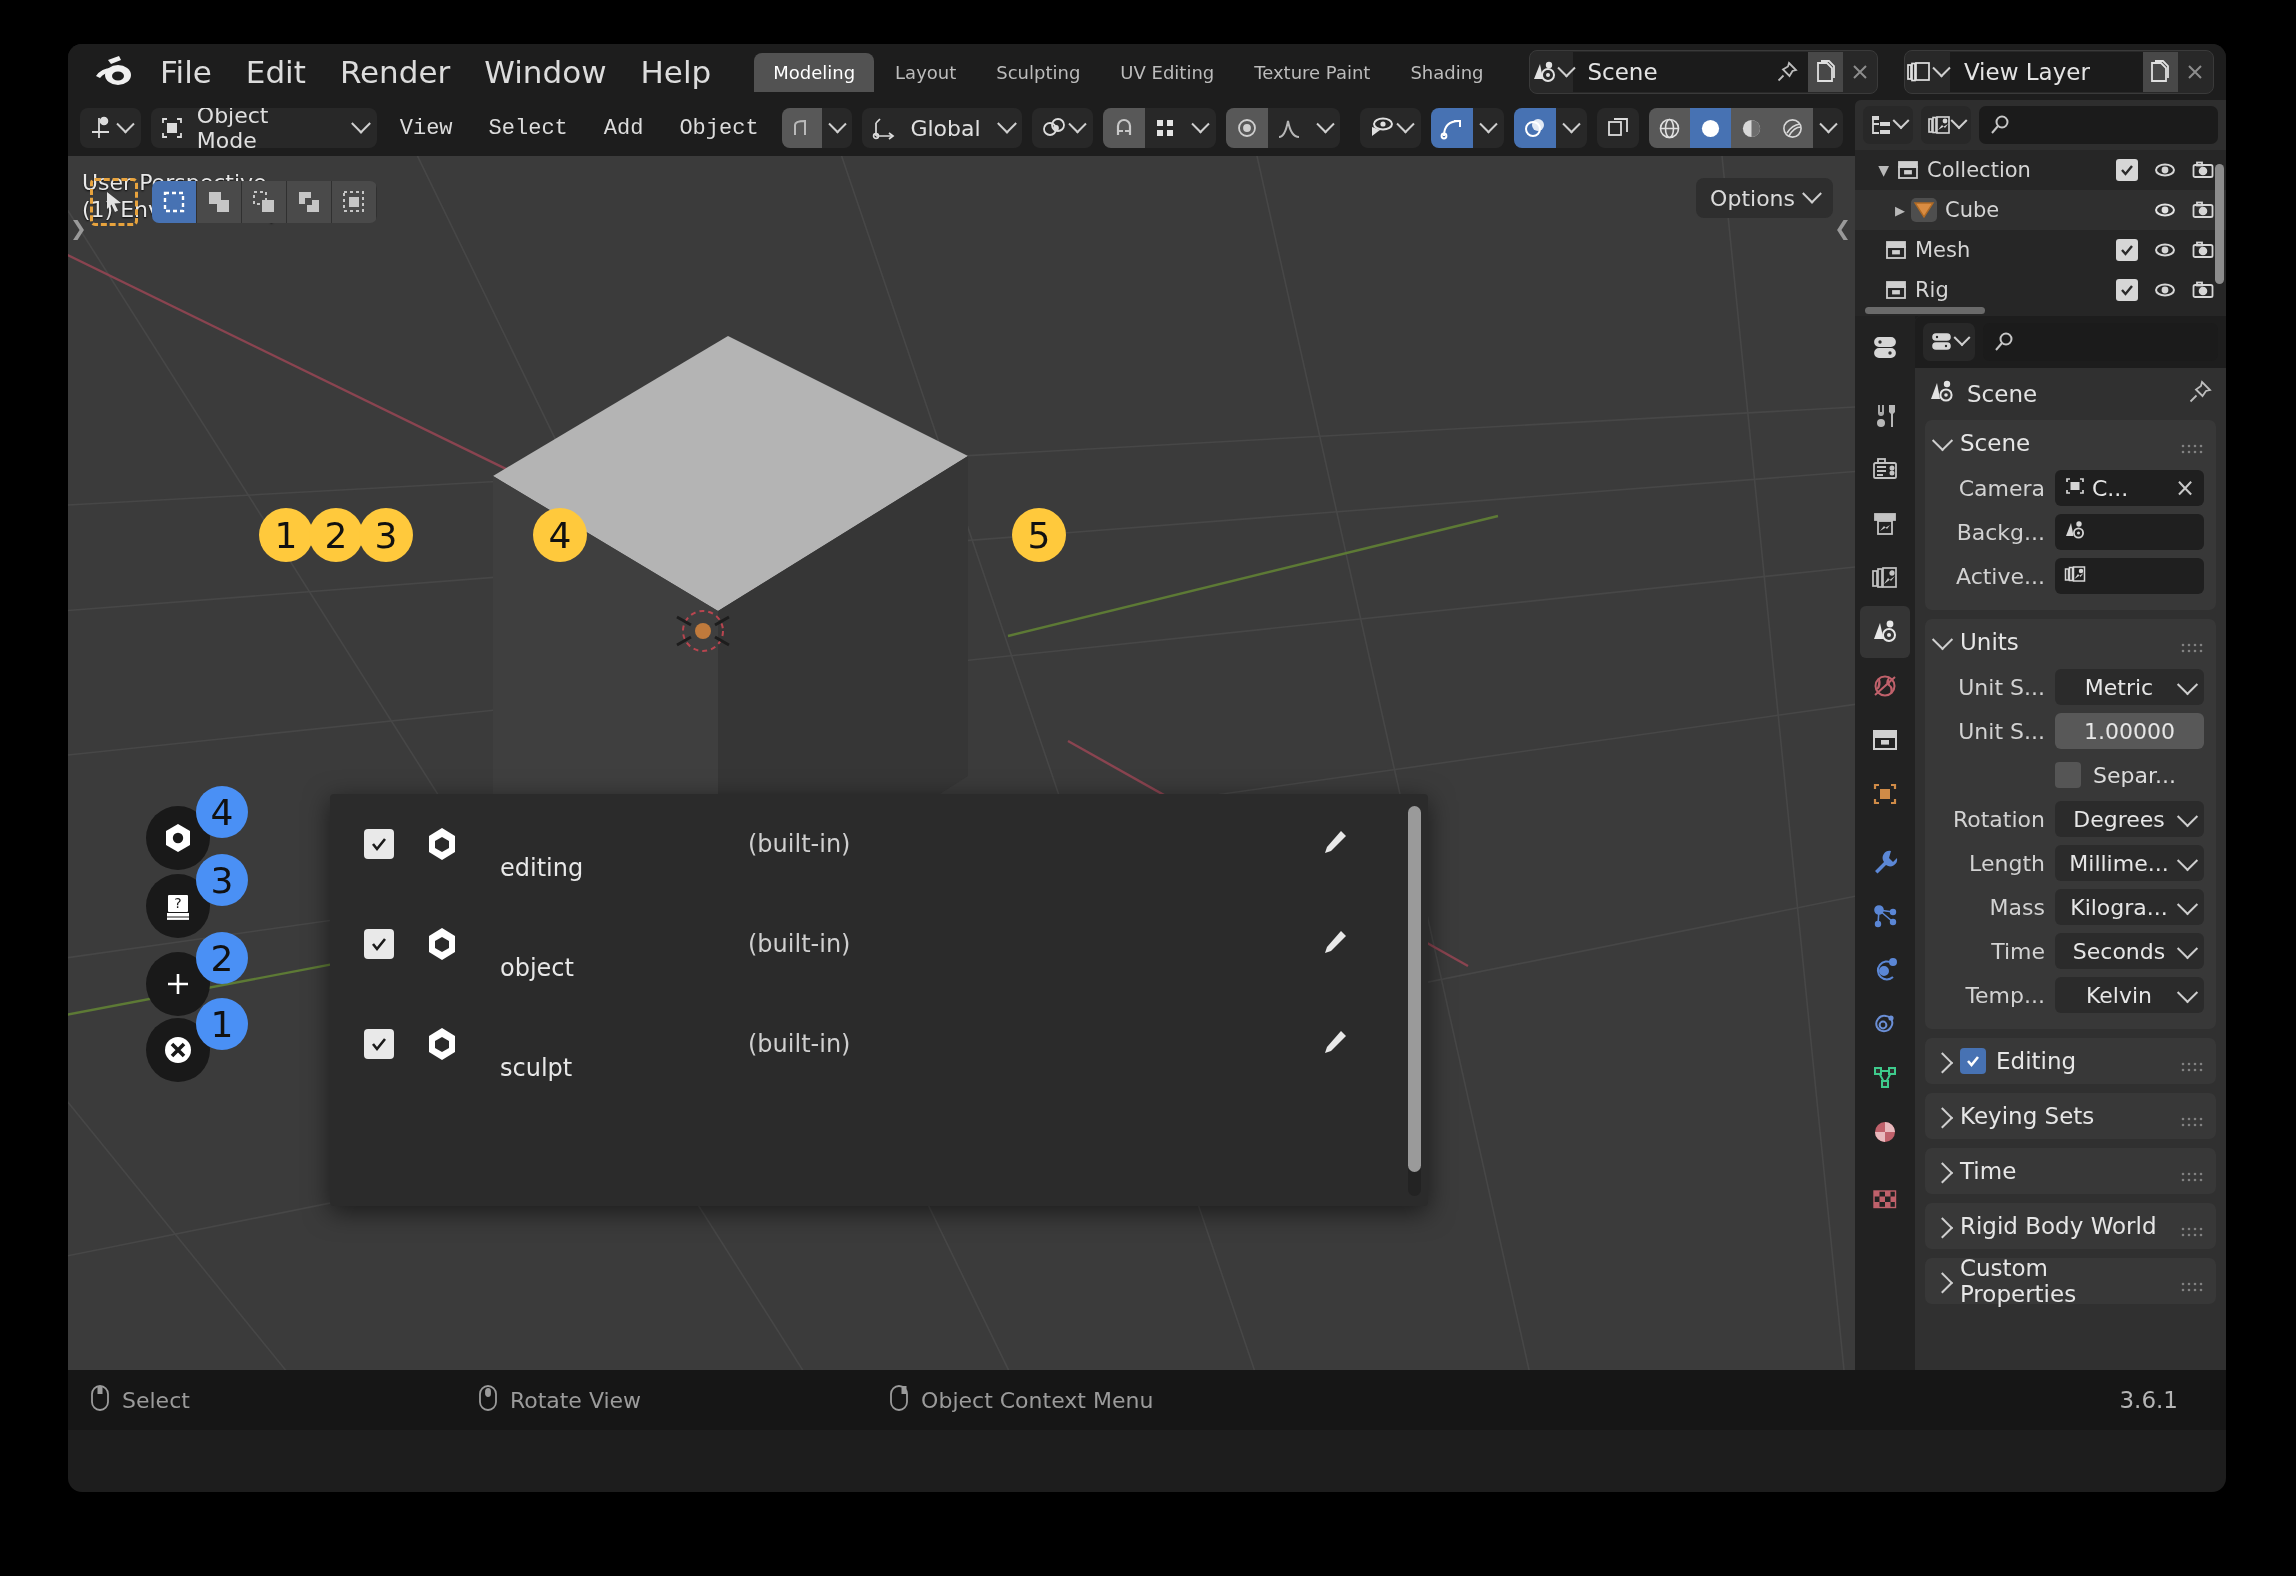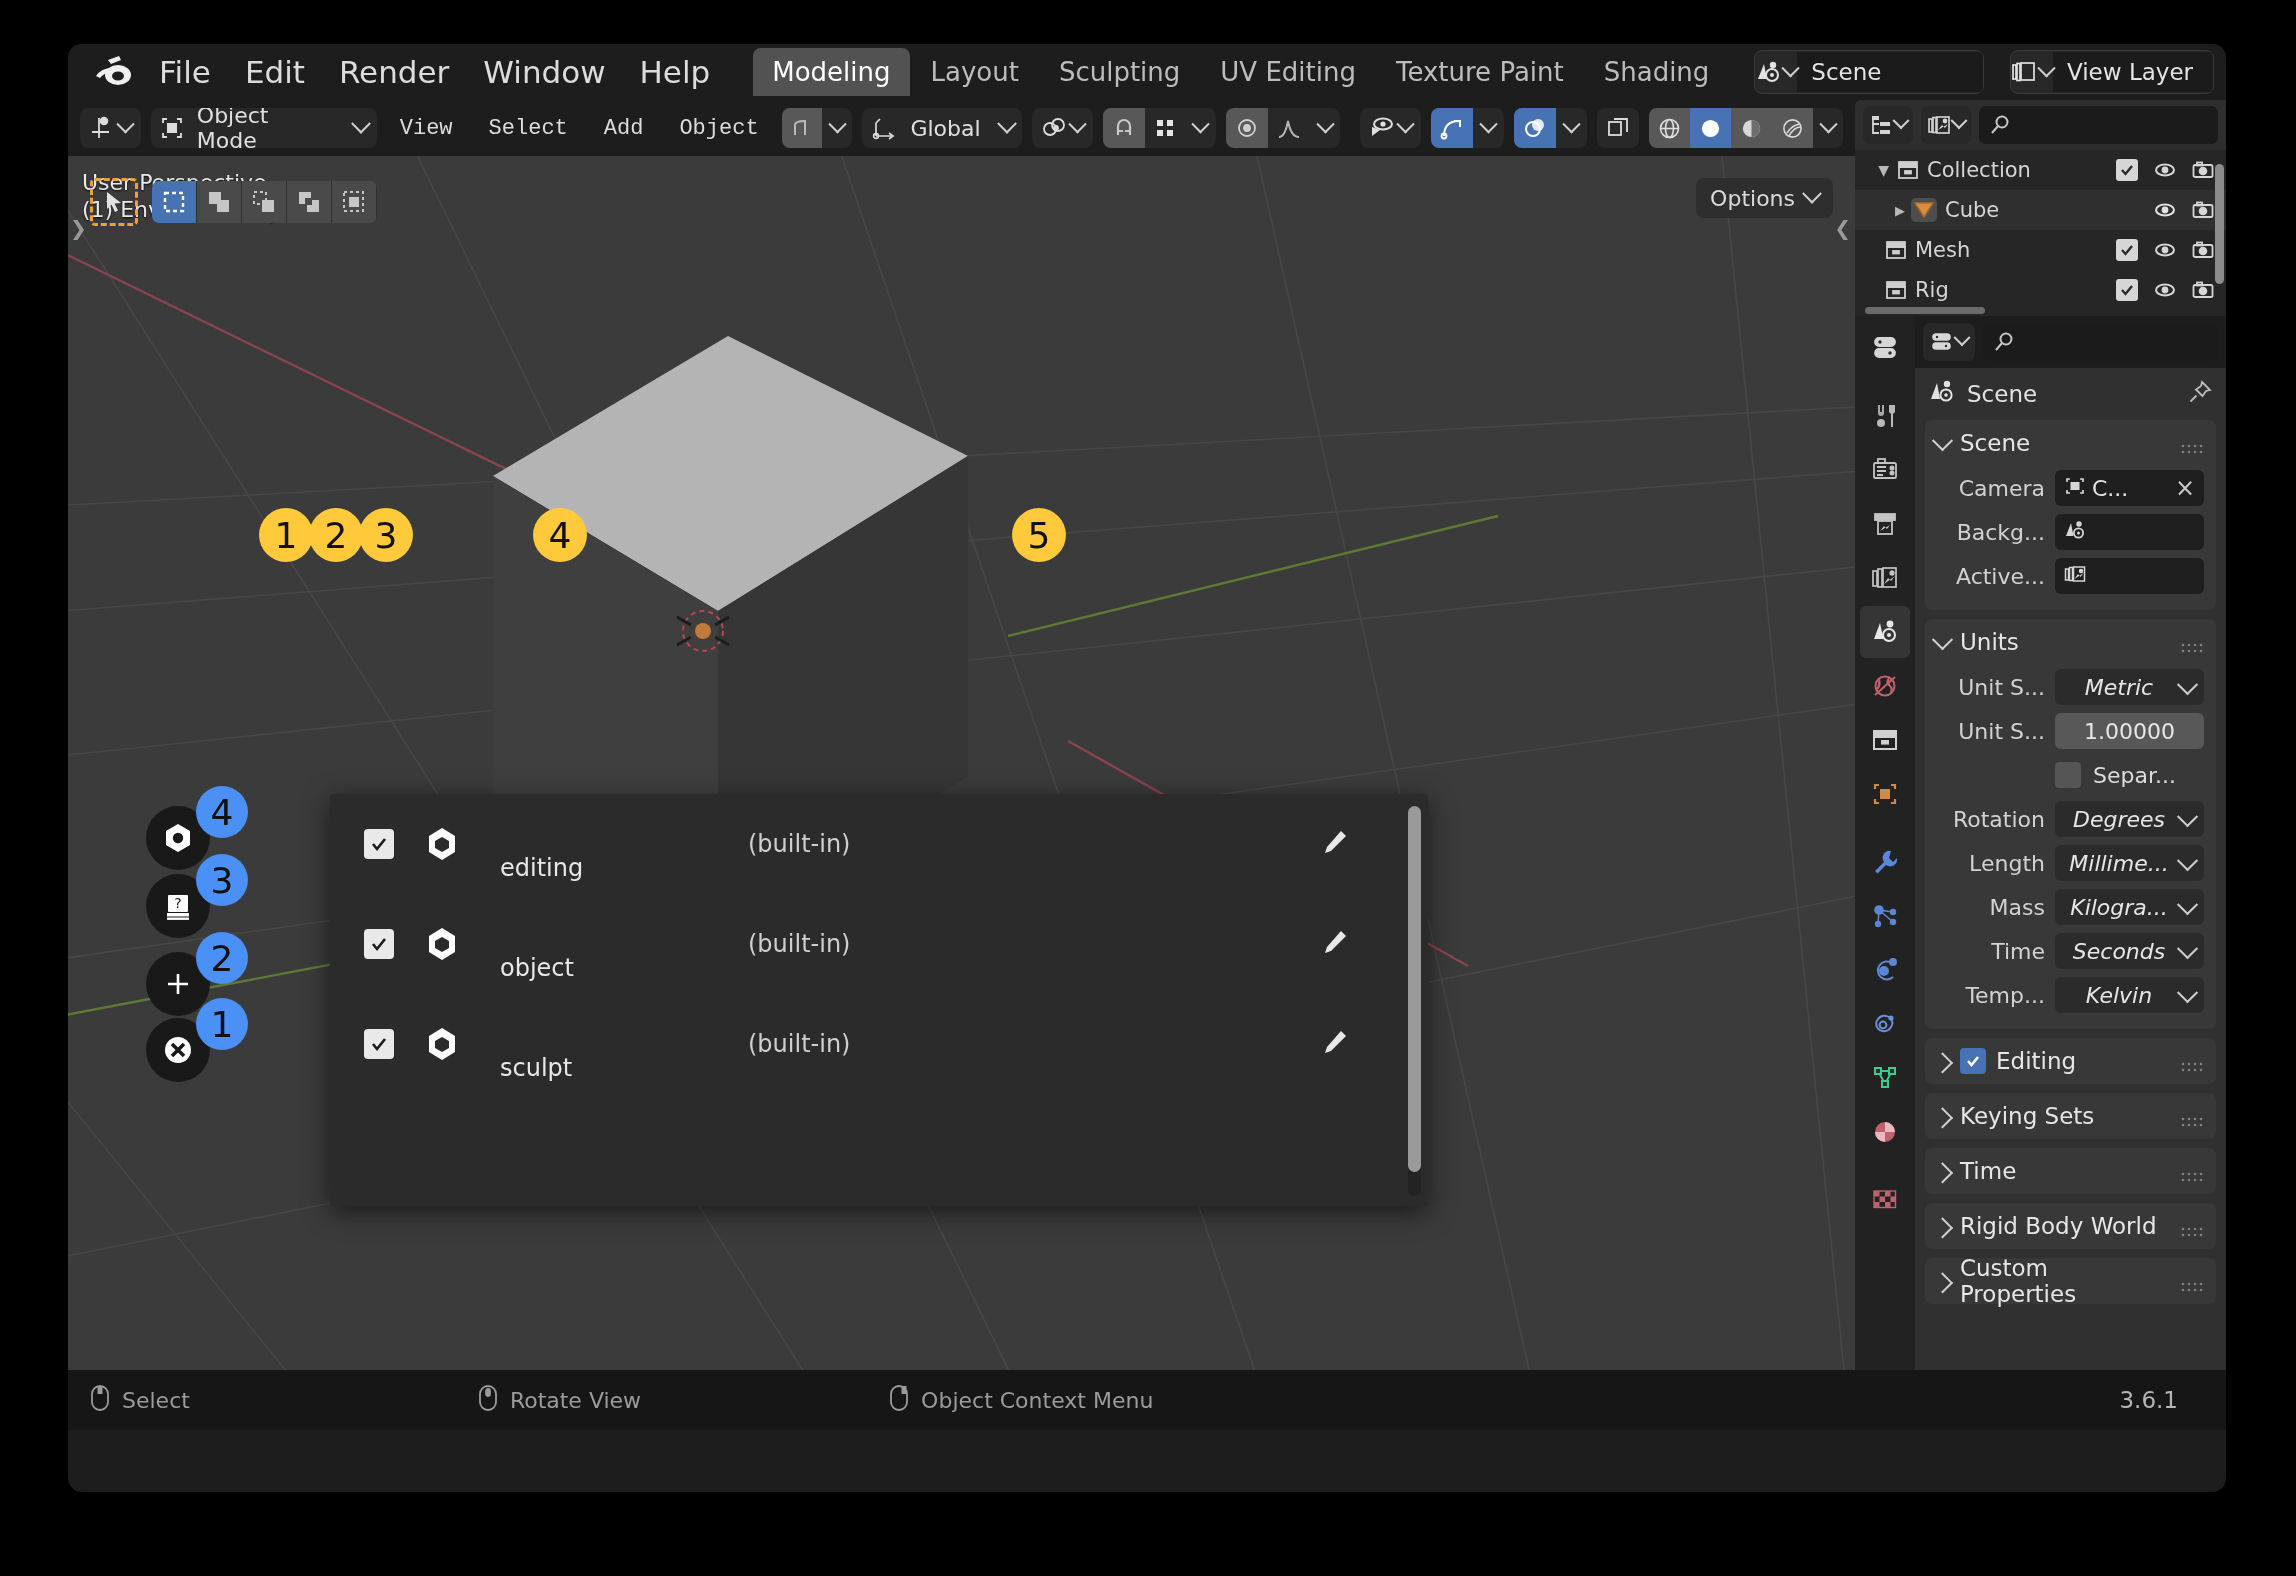--- a/index.html
+++ b/index.html
@@ -14,21 +14,21 @@
   .tb-dots{position:absolute;left:24px;top:0;height:62px;display:flex;align-items:center;gap:22px;}
   .dot{width:22px;height:22px;border-radius:50%;background:#5c5c5c;}
   .tb-title{position:absolute;left:0;right:0;top:0;height:62px;line-height:62px;text-align:center;
             color:#d7d7d7;font-size:25px;}
 
   
   .topbar{height:56px;background:#1d1d1d;display:flex;align-items:center;padding:0 12px;gap:0;position:relative;}
   .blender-logo{width:44px;height:40px;margin:0 8px 0 14px;display:flex;align-items:center;justify-content:center;}
   .menu-item{color:#dcdcdc;font-size:31px;padding:6px 17px;border-radius:6px;white-space:nowrap;}
   .wsp-tabs{display:flex;align-items:center;margin-left:26px;gap:2px;}
-  .wsp{color:#bcbcbc;font-size:26px;padding:9px 19px;border-radius:8px 8px 0 0;white-space:nowrap;}
+  .wsp{color:#bcbcbc;font-size:18px;padding:9px 19px;border-radius:8px 8px 0 0;white-space:nowrap;}
   .wsp.active{background:#525252;color:#fff;}
 
   .scene-block{display:flex;align-items:center;margin-left:26px;background:#282828;border-radius:8px;
                border:1px solid #3a3a3a;height:42px;overflow:hidden;}
   .sb-icon{width:54px;height:40px;display:flex;align-items:center;justify-content:center;gap:3px;}
   .sb-name{background:#1b1b1b;height:40px;display:flex;align-items:center;padding:0 14px;min-width:165px;
            color:#e4e4e4;font-size:23px;}
   .sb-btn{width:42px;height:40px;display:flex;align-items:center;justify-content:center;}
   .sb-btn.lite{background:#484848;}
   .sb-name-wrap{display:flex;align-items:center;background:#1b1b1b;height:40px;}
@@ -120,21 +120,21 @@
   .pb-crumb .pin{margin-left:auto;}
 
   .panel{background:#383838;border-radius:7px;margin:0 10px 9px 10px;}
   .panel-hd{height:46px;display:flex;align-items:center;padding:0 10px;color:#e6e6e6;font-size:23px;gap:10px;}
   .grip{margin-left:auto;width:26px;height:16px;opacity:.55;}
   .panel-bd{padding:0 12px 12px 12px;}
   .prow2{display:flex;align-items:center;height:44px;gap:10px;}
   .plabel{color:#d2d2d2;font-size:22px;text-align:right;width:108px;flex:none;white-space:nowrap;overflow:hidden;}
   .pfield{flex:1;height:36px;background:#1f1f1f;border-radius:6px;display:flex;align-items:center;
           padding:0 9px;color:#e6e6e6;font-size:22px;gap:6px;}
-  .pfield.mid{background:#2b2b2b;justify-content:center;font-style:italic;}
+  .pfield.mid{background:#2b2b2b;justify-content:center;}
   .pfield.num{background:#585858;justify-content:center;}
   .pfield .val{flex:1;text-align:center;white-space:nowrap;overflow:hidden;}
   .pfield .vleft{flex:1;white-space:nowrap;overflow:hidden;}
   .pcheck-row{display:flex;align-items:center;height:44px;gap:12px;padding-left:118px;}
   .sqbox{width:26px;height:26px;background:#555;border-radius:4px;flex:none;}
   .sqbox.on{background:#4772b3;display:flex;align-items:center;justify-content:center;}
   .ar{display:inline-block;width:13px;height:13px;border-right:2.5px solid #cfcfcf;border-bottom:2.5px solid #cfcfcf;}
   .ar.down{transform:rotate(45deg) translate(-2px,-2px);}
   .ar.right{transform:rotate(-45deg) translate(-1px,1px);}
 

